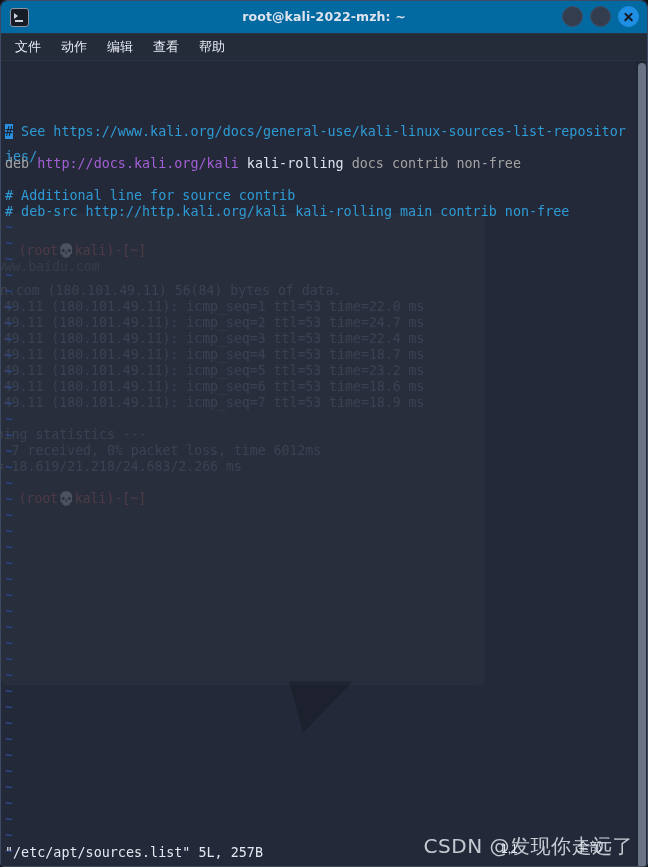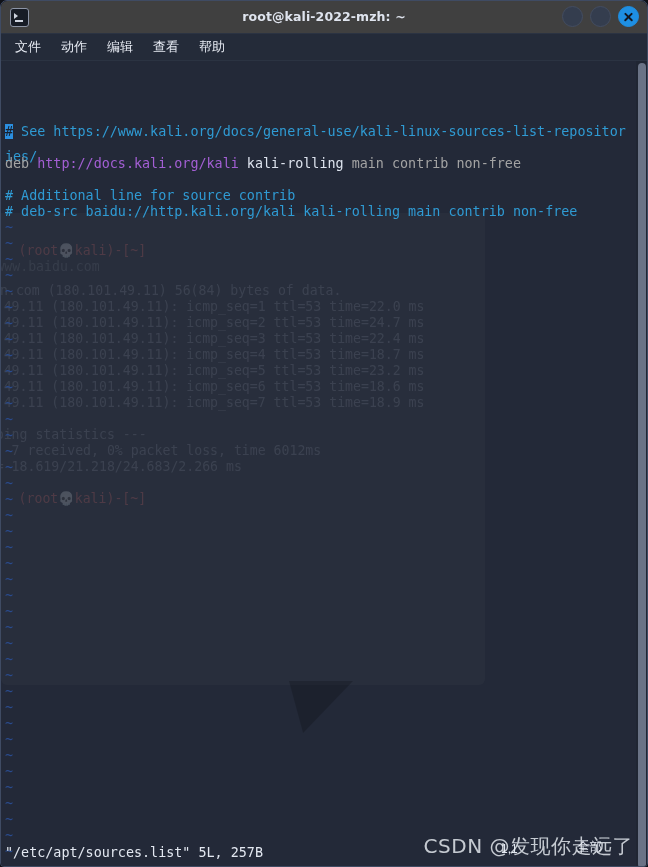--- a/index.html
+++ b/index.html
@@ -23,21 +23,21 @@
     background: #1d2330;
     border: 1px solid #3f4b63;
     border-radius: 7px 7px 4px 4px;
     overflow: hidden;
   }
 
   
   #titlebar {
     position: relative;
     height: 32px;
-    background: #404040;
+    background: #0369a1;
     border-bottom: 1px solid #2b3342;
     border-radius: 6px 6px 0 0;
   }
   #title-text {
     position: absolute;
     left: 0; right: 0; top: 0;
     line-height: 32px;
     text-align: center;
     color: #dfe4ee;
     font-family: "DejaVu Sans", sans-serif;
@@ -347,23 +347,23 @@
         <div class="tilde" style="top: 735px;">~</div>
         <div class="tilde" style="top: 751px;">~</div>
         <div class="tilde" style="top: 767px;">~</div>
         <div class="tilde" style="top: 783px;">~</div>
         <div class="tilde" style="top: 799px;">~</div>
       </div>
 
     <div id="vim-layer">
       <div class="vline" style="top:63px"><span class="cursor-blk">#</span><span class="c-comment"> See https://www.kali.org/docs/general-use/kali-linux-sources-list-repositor</span></div>
       <div class="vline c-comment" style="top:88px">ies/</div>
-      <div class="vline" style="top:95px"><span class="c-key">deb </span><span class="c-url">http://docs.kali.org/kali</span><span class="c-plain"> kali-rolling </span><span class="c-key">main contrib non-free</span></div>
+      <div class="vline" style="top:95px"><span class="c-key">deb </span><span class="c-url">http://docs.kali.org/kali</span><span class="c-plain"> kali-rolling </span><span class="c-key">docs contrib non-free</span></div>
       <div class="vline c-comment" style="top:127px"># Additional line for source contrib</div>
-      <div class="vline c-comment" style="top:143px"># deb-src baidu://http.kali.org/kali kali-rolling main contrib non-free</div>
+      <div class="vline c-comment" style="top:143px"># deb-src http://http.kali.org/kali kali-rolling main contrib non-free</div>
     </div>
 
     <div id="statusline">
       <div id="status-file">"/etc/apt/sources.list" 5L, 257B</div>
       <div id="status-pos">1,1</div>
       <div id="status-all">全部</div>
     </div>
 
     <div id="scrollbar-track">
       <div id="scrollbar-thumb"></div>

